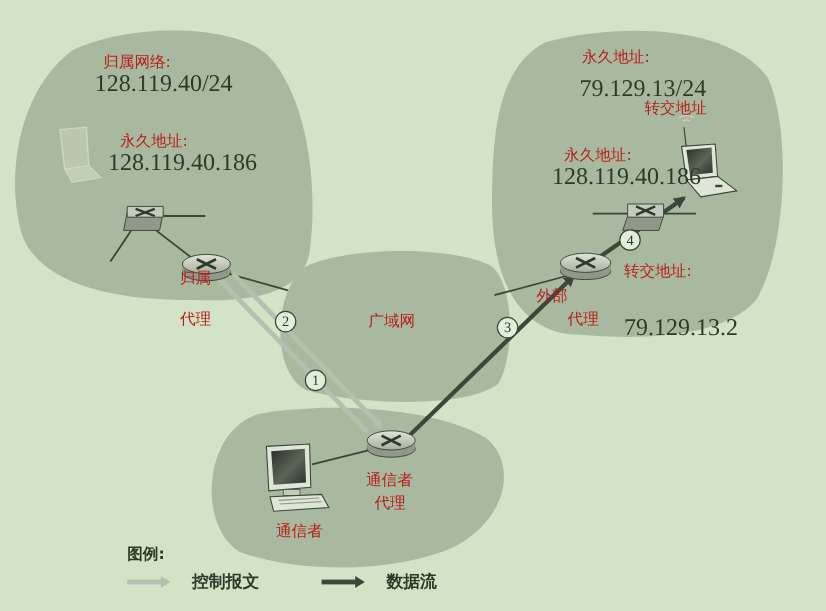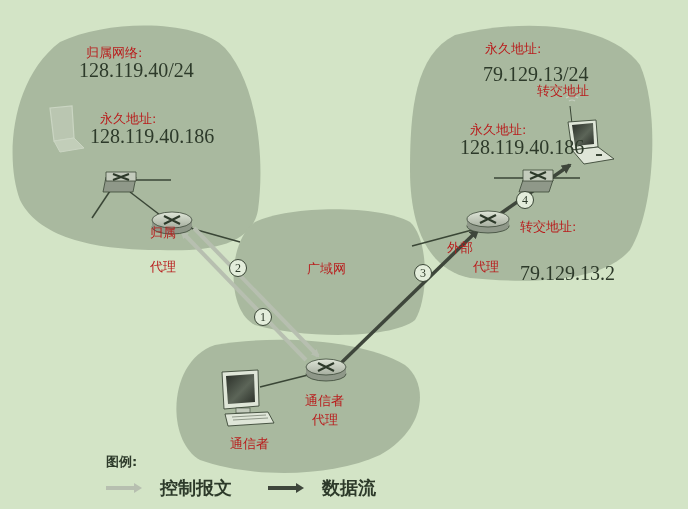--- a/index.html
+++ b/index.html
@@ -3,21 +3,21 @@
 <meta charset="utf-8">
 <style>
   html, body { margin: 0; padding: 0; }
   body { width: 688px; height: 509px; background: #d3e4c6; overflow: hidden; position: relative;
          font-family: "DejaVu Sans", "Liberation Sans", sans-serif; }
   svg.diagram { position: absolute; left: 0; top: 0; }
   .label { position: absolute; color: #b91c1c; font-size: 13px; font-weight: normal; line-height: 17px; white-space: nowrap; }
   .num { font-family: "Liberation Serif", "DejaVu Serif", serif; font-weight: normal; font-size: 20px; color: #2d3a2a; }
   .center { text-align: center; }
   .legend-title { position: absolute; left: 106px; top: 453px; font-size: 13px; font-weight: bold; color: #2d3a2a; text-align: right; }
-  .legend-row { position: absolute; top: 476px; display: flex; align-items: center; font-size: 18px; font-weight: bold; color: #2d3a2a; }
+  .legend-row { position: absolute; top: 476px; display: flex; align-items: center; font-size: 14px; font-weight: bold; color: #2d3a2a; }
   .legend-arrow { width: 36px; height: 10px; margin-right: 18px; position: relative; }
   .legend-arrow .shaft { position: absolute; left: 0; top: 3px; height: 4px; width: 30px; }
   .legend-arrow .head { position: absolute; right: 0; top: 0; width: 0; height: 0; border-top: 5px solid transparent; border-bottom: 5px solid transparent; }
   .step-circle { position: absolute; width: 16px; height: 16px; border: 1.3px solid #3a4636; border-radius: 50%; background: #e3eddb;
                  font-family: "Liberation Serif", "DejaVu Serif", serif; font-size: 12px; line-height: 16px; text-align: center; color: #2d3a2a; }
 </style>
 </head>
 <body>
 
 <svg class="diagram" width="688" height="509" viewBox="0 0 688 509" xmlns="http://www.w3.org/2000/svg">

